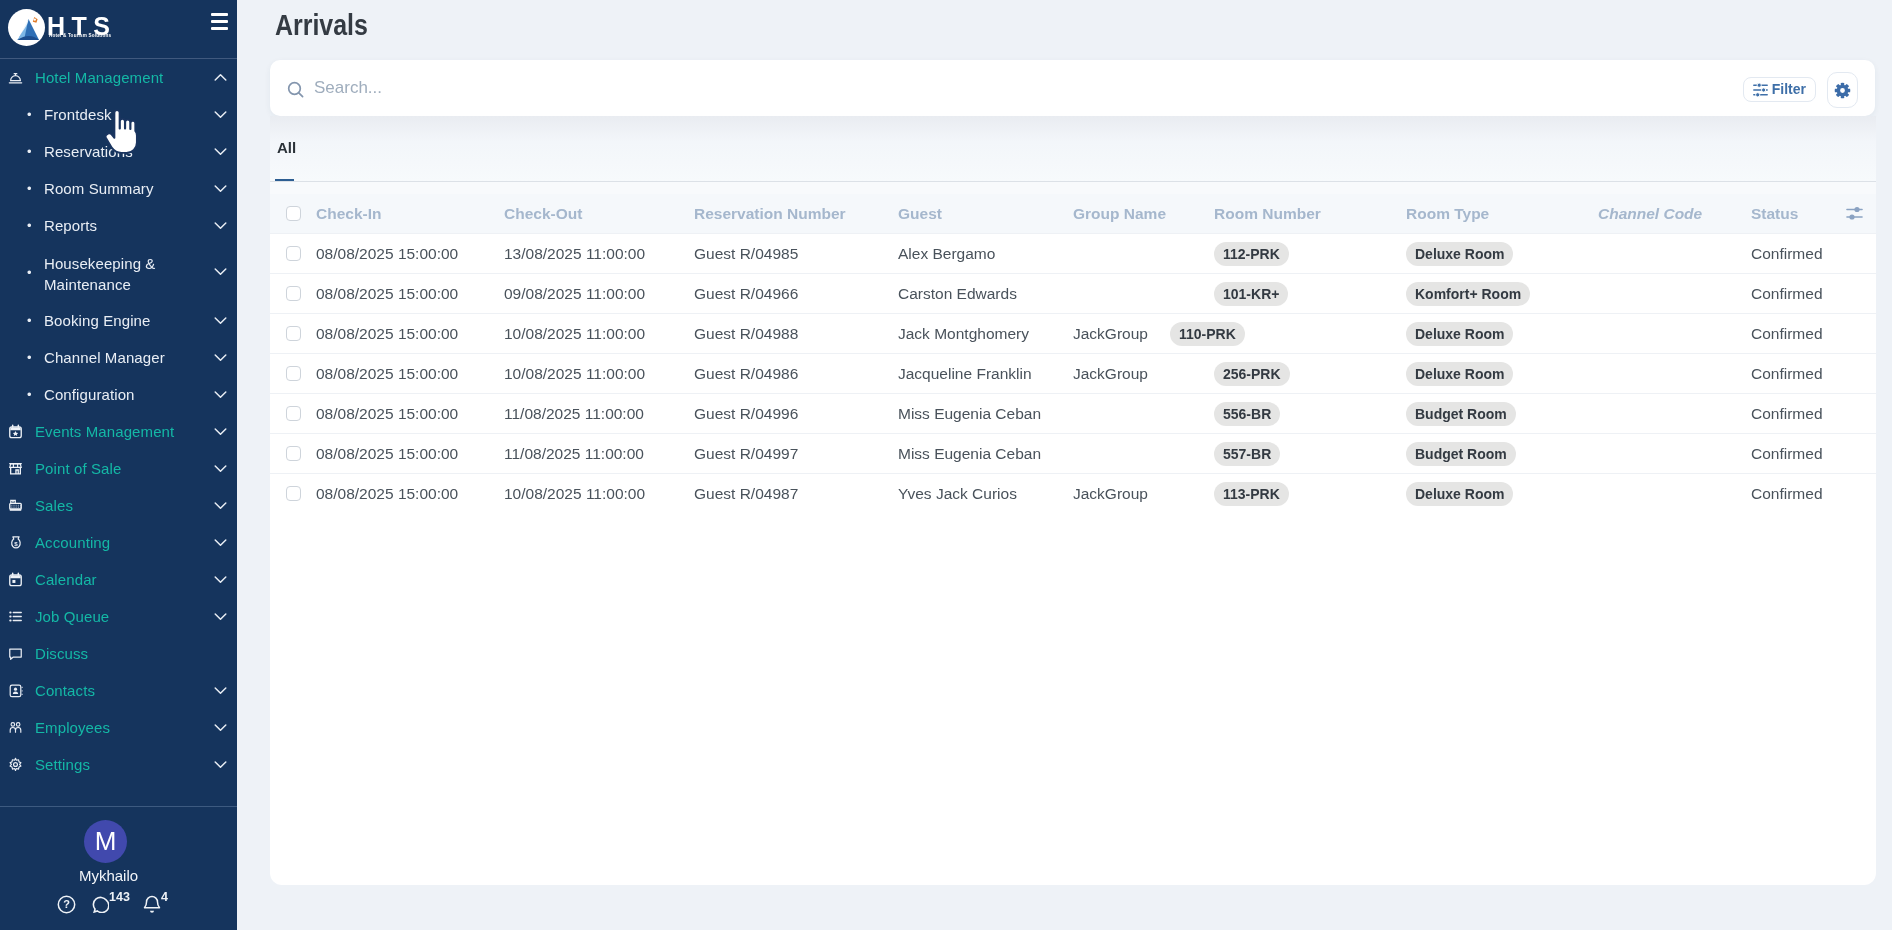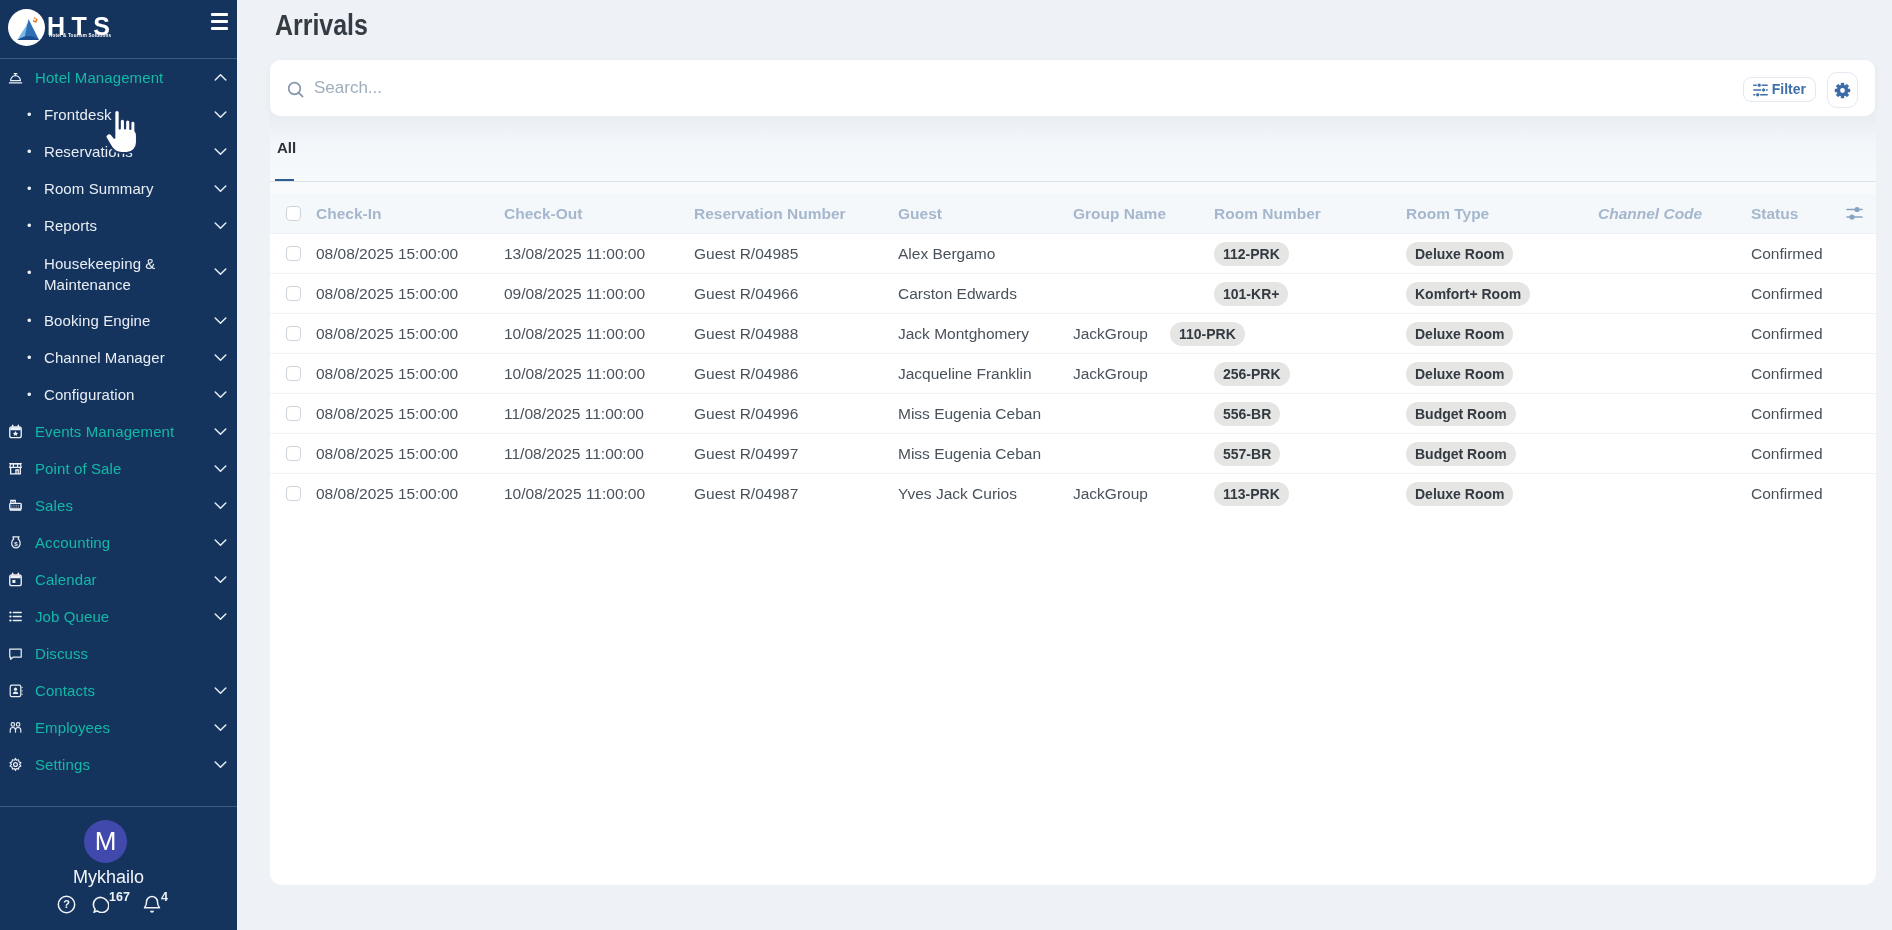--- a/index.html
+++ b/index.html
@@ -20,21 +20,21 @@
 .item .txt { position:absolute; left:35px; top:0; }
 .item .ic { position:absolute; left:8px; top:11px; width:15px; height:15px; }
 .item .chev { position:absolute; right:10px; top:12px; width:13px; height:13px; }
 .sub { position:relative; height:37px; line-height:37px; font-size:15px; color:#e9eef5; letter-spacing:.1px; }
 .sub .bullet { position:absolute; left:27px; top:0; font-size:13px; }
 .sub .txt { position:absolute; left:44px; top:0; }
 .sub .chev { position:absolute; right:10px; top:12px; width:13px; height:13px; }
 
 #profile { position:absolute; bottom:0; left:0; width:237px; height:124px; background:#15345d; border-top:1px solid #3d5a80; }
 #avatar { position:absolute; left:84px; top:13px; width:43px; height:43px; border-radius:50%; background:#4149ad; color:#fff; font-size:26px; text-align:center; line-height:43px; }
-#uname { position:absolute; top:60px; width:217px; text-align:center; font-size:18px; color:#f2f5f9; }
+#uname { position:absolute; top:60px; width:217px; text-align:center; font-size:15px; color:#f2f5f9; }
 #bicons { position:absolute; top:86px; left:0; width:237px; height:38px; }
 
 
 #main { position:absolute; left:237px; top:0; width:1871px; height:930px; }
 h1 { position:absolute; left:38px; top:9px; font-size:29px; color:#343b43; font-weight:bold; transform:scaleX(.86); transform-origin:0 0; }
 #searchcard { position:absolute; left:33px; top:60px; width:1605px; height:56px; background:#fff; border-radius:10px; box-shadow:0 2px 6px rgba(30,60,90,.06); }
 #searchicon { position:absolute; left:16px; top:20px; }
 #searchph { position:absolute; left:44px; top:18px; font-size:17px; color:#9fadbd; }
 #filterbtn { position:absolute; right:59px; top:17px; height:25px; border:1px solid #e3e9f1; border-radius:8px; padding:0 9px; line-height:23px; color:#3e6fa8; font-weight:bold; font-size:14px; }
 #gearbtn { position:absolute; right:17px; top:12px; width:31px; height:36px; border:1px solid #e3e9f1; border-radius:10px; text-align:center; line-height:33px; }
@@ -256,21 +256,21 @@
     <div id="avatar">M</div>
     <div id="uname">Mykhailo</div>
     <div id="bicons">
       <svg style="position:absolute;left:57px;top:2px" width="19" height="19" viewBox="0 0 19 19">
           <circle cx="9.5" cy="9.5" r="8.2" fill="none" stroke="#eef2f7" stroke-width="1.5"></circle>
           <text x="9.5" y="13.4" font-size="11" font-weight="bold" fill="#eef2f7" text-anchor="middle" font-family="Liberation Sans">?</text>
         </svg>
       <svg style="position:absolute;left:92px;top:3px" width="17" height="17" viewBox="0 0 17 17">
           <path d="M14.2 4.1 A7 7 0 103 13.1 L2.2 16 5.4 15 A7 7 0 0014.2 4.1" fill="none" stroke="#eef2f7" stroke-width="1.6" stroke-linecap="round"></path>
         </svg>
-      <div style="position:absolute;left:109px;top:-3px;font-size:12.5px;font-weight:bold;color:#eef2f7">167</div>
+      <div style="position:absolute;left:109px;top:-3px;font-size:12.5px;font-weight:bold;color:#eef2f7">143</div>
       <svg style="position:absolute;left:143px;top:2px" width="18" height="19" viewBox="0 0 18 19">
           <path d="M9 1.5 a5.5 5.5 0 00-5.5 5.5 c0 3.6-1.4 5-2 5.7 h15 c-.6-.7-2-2.1-2-5.7 a5.5 5.5 0 00-5.5-5.5z" fill="none" stroke="#eef2f7" stroke-width="1.5" stroke-linejoin="round"></path>
           <path d="M7 15.8 a2 2 0 004 0" fill="#eef2f7"></path>
         </svg>
       <div style="position:absolute;left:161px;top:-3px;font-size:12.5px;font-weight:bold;color:#eef2f7">4</div>
     </div>
   </div>
 </div>
 
 <div id="main">

